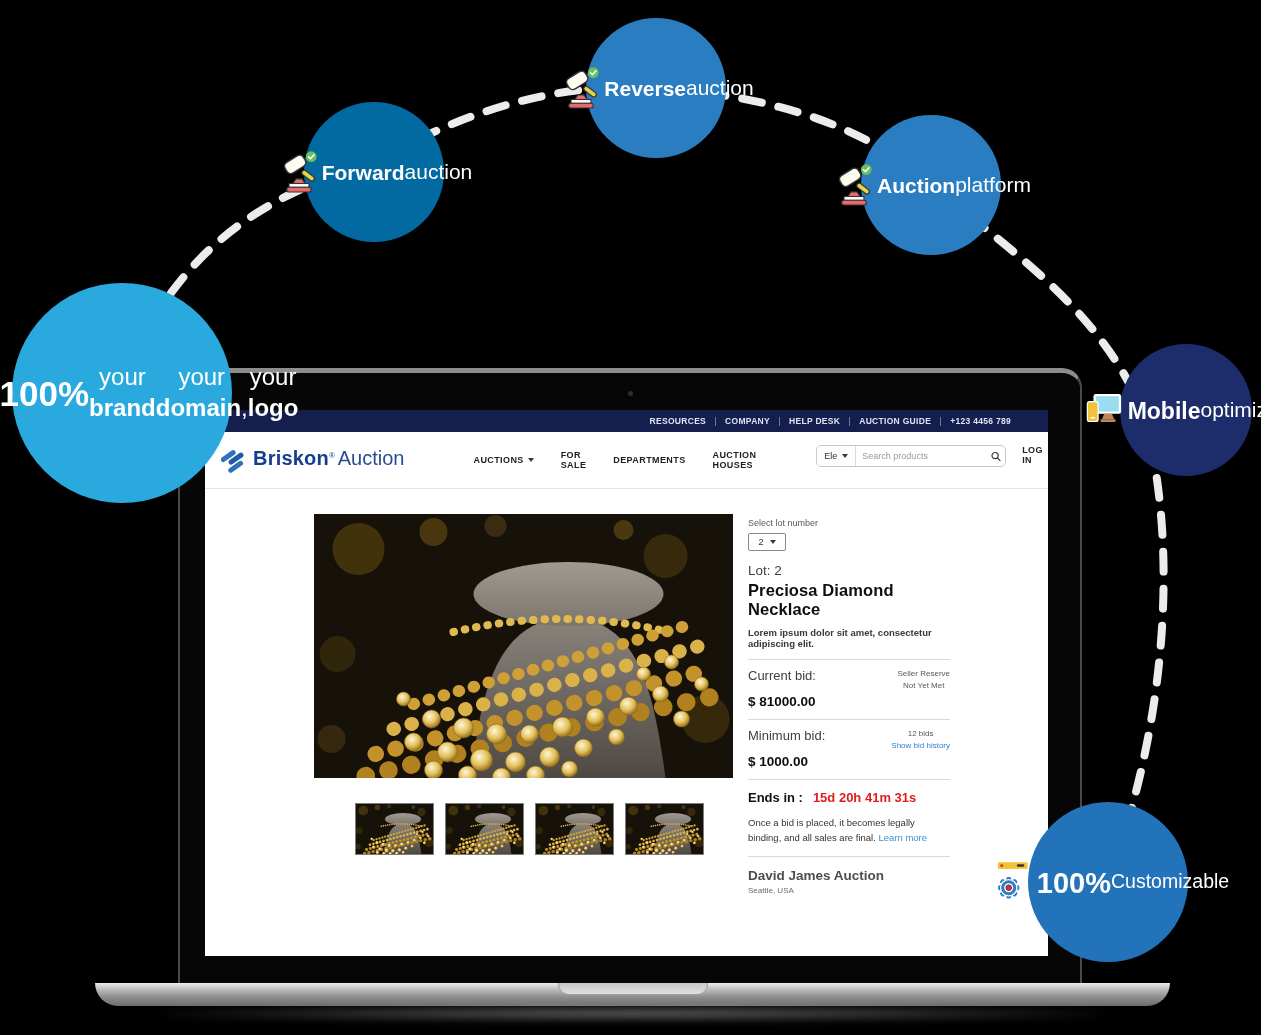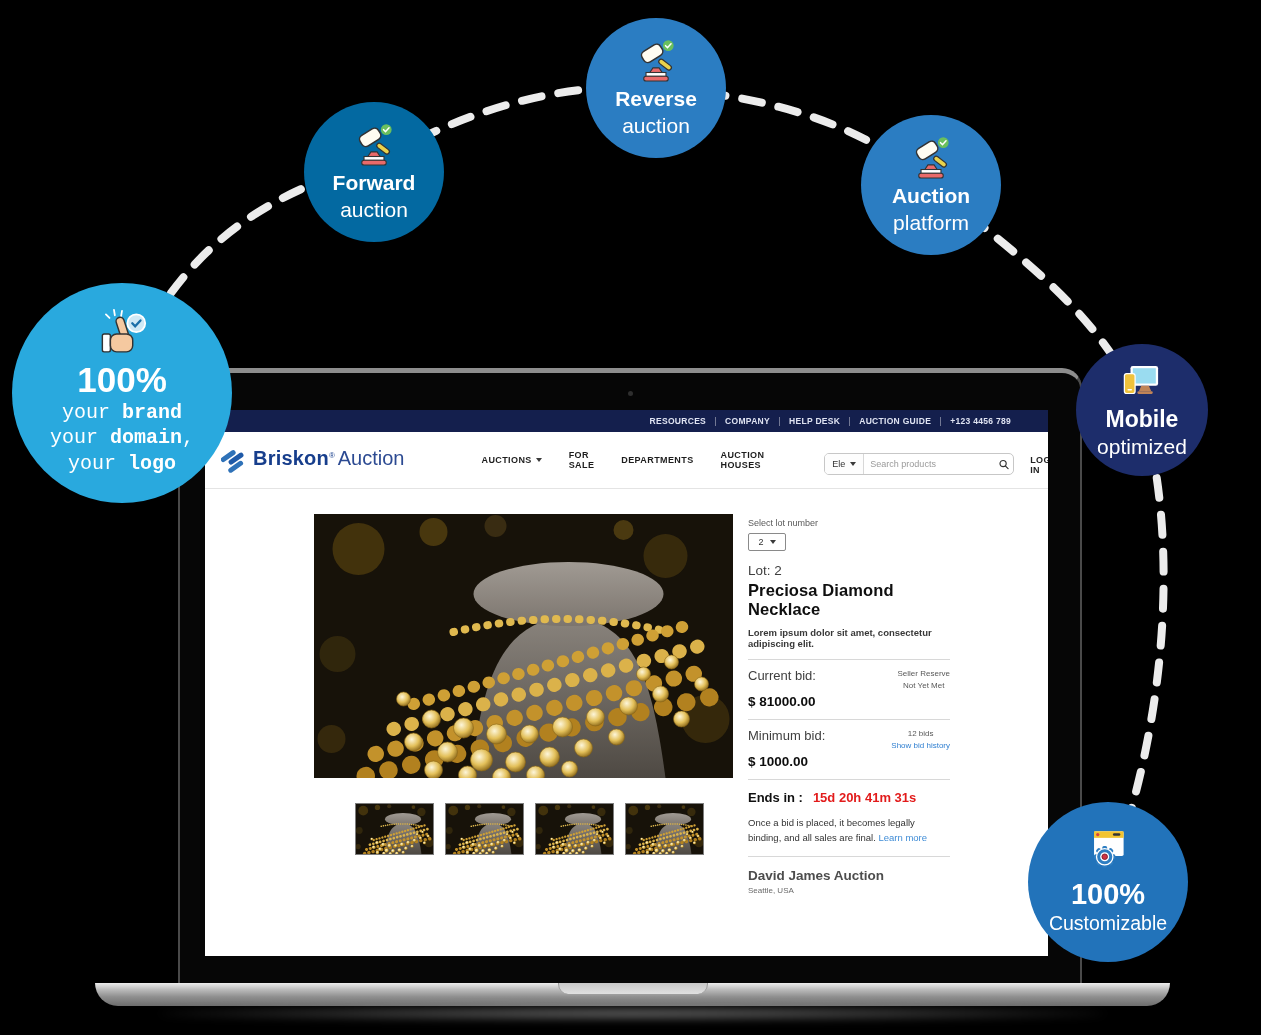--- a/index.html
+++ b/index.html
@@ -41,24 +41,24 @@
     padding-right:28px;color:#dfe3f2;font-size:8.5px;font-weight:700;letter-spacing:.3px;
   }
   .tb-item{padding:0 9px;cursor:default;}
   .tb-sep{width:1px;height:9px;background:rgba(255,255,255,.4);}
   .header{height:57px;display:flex;align-items:center;padding:0 16px;border-bottom:1px solid #e4e4e4;background:#fff;gap:39px;}
   .logo{display:flex;align-items:baseline;}
   .logo svg{align-self:center;margin-right:6px;}
   .logo-bold{font-size:20px;font-weight:700;color:#173e8c;letter-spacing:.2px;}
   .logo-reg{font-size:20px;font-weight:400;color:#2c4a92;margin-left:3px;}
   .logo-tm{font-size:8px;color:#173e8c;vertical-align:top;position:relative;top:-7px;}
-  .mainnav{display:flex;gap:27px;margin-left:38px;align-items:center;}
+  .mainnav{display:flex;gap:27px;margin-left:30px;align-items:center;}
   .nav-item{font-size:9px;font-weight:700;color:#1d1d1d;letter-spacing:.4px;display:flex;align-items:center;gap:4px;cursor:pointer;}
   .caret{width:0;height:0;border-left:3.5px solid transparent;border-right:3.5px solid transparent;border-top:4px solid #3a3a3a;}
-  .search-area{margin-left:auto;display:flex;align-items:flex-end;padding-left:21px;}
+  .search-area{margin-left:auto;display:flex;align-items:flex-start;padding-left:21px;}
   .search-group{display:flex;align-items:center;height:22px;border:1px solid #c7c7c7;border-radius:5px;overflow:hidden;background:#fff;}
   .cat-select{display:flex;align-items:center;gap:5px;padding:0 7px;height:100%;border-right:1px solid #d8d8d8;font-size:9px;color:#333;cursor:pointer;background:#fdfdfd;}
   .search-input{border:none;outline:none;width:148px;font-size:9px;padding:0 6px;color:#444;font-family:"Liberation Sans",sans-serif;}
   .search-input::placeholder{color:#9a9a9a;}
   .search-btn{width:22px;display:flex;align-items:center;justify-content:center;cursor:pointer;background:#fff;border:none;}
   .login{font-size:9px;font-weight:700;color:#222;margin-left:16px;letter-spacing:.3px;cursor:pointer;}
   .signup{font-size:9px;font-weight:700;color:#222;border:1px solid #9a9a9a;border-radius:3px;padding:4px 8px;margin-left:12px;letter-spacing:.3px;background:#fff;cursor:pointer;}
 
   .gallery{position:absolute;left:109px;top:104px;width:419px;}
   .main-img{width:419px;height:264px;display:block;}
@@ -82,29 +82,29 @@
   .place-bid{
     margin-top:12px;width:100%;height:30px;border:none;border-radius:16px;background:#0d1435;
     color:#fff;font-size:13.5px;font-family:"Liberation Sans",sans-serif;cursor:pointer;display:block;
   }
   .legal{margin-top:11px;font-size:9.5px;color:#333;line-height:1.55;}
   .legal-link{color:#3f8cd6;cursor:pointer;}
   .seller{margin-top:11px;font-size:13.5px;font-weight:700;color:#4d4d4d;}
   .seller-loc{margin-top:3px;font-size:8px;color:#6a6a6a;}
 
   
-  .badge{position:absolute;border-radius:50%;display:flex;flex-direction:column;align-items:center;justify-content:center;text-align:center;color:#fff;}
+  .badge{position:absolute;border-radius:50%;display:flex;flex-direction:row;align-items:center;justify-content:center;text-align:center;color:#fff;}
   .badge-brand{left:12px;top:283px;width:220px;height:220px;background:#29a9de;}
   .badge-forward{left:304px;top:102px;width:140px;height:140px;background:#0369a1;}
   .badge-reverse{left:586px;top:18px;width:140px;height:140px;background:#2b7dc2;}
   .badge-platform{left:861px;top:115px;width:140px;height:140px;background:#2b7dc2;}
-  .badge-mobile{left:1076px;top:344px;width:132px;height:132px;background:#1d2d6b;align-items:center;}
+  .badge-mobile{left:1120px;top:344px;width:132px;height:132px;background:#1d2d6b;align-items:center;}
   .badge-custom{left:1028px;top:802px;width:160px;height:160px;background:#2273ba;}
   .b-percent{font-size:35px;font-weight:700;line-height:1.1;margin-top:2px;}
-  .b-line{font-size:20px;line-height:1.28;font-weight:400;font-family:Liberation Mono, monospace;}
+  .b-line{font-size:24px;line-height:1.28;font-weight:400;}
   .b-line b{font-weight:700;}
   .b-bold-sm{font-size:21px;font-weight:700;line-height:1.25;margin-top:2px;}
   .b-reg-sm{font-size:21px;font-weight:400;line-height:1.2;}
   .badge-mobile .b-bold-sm{font-size:23px;}
   .badge-mobile .b-reg-sm{font-size:21px;}
   .badge-custom .b-bold-sm{font-size:29px;}
   .badge-custom .b-reg-sm{font-size:19.5px;}
   .badge svg{flex:none;}
 </style>
 </head>

